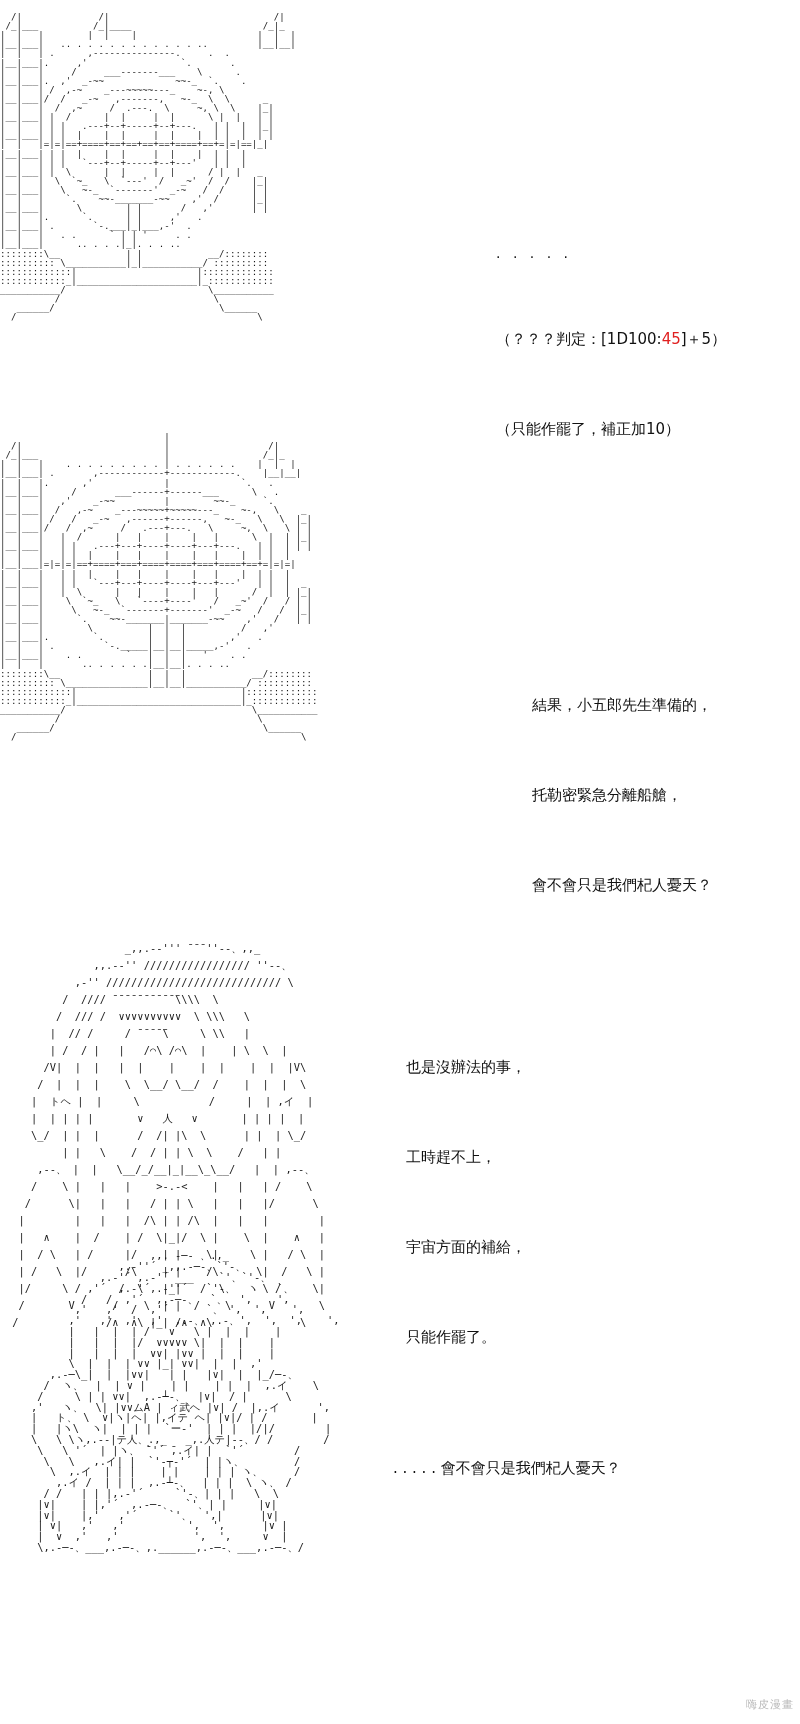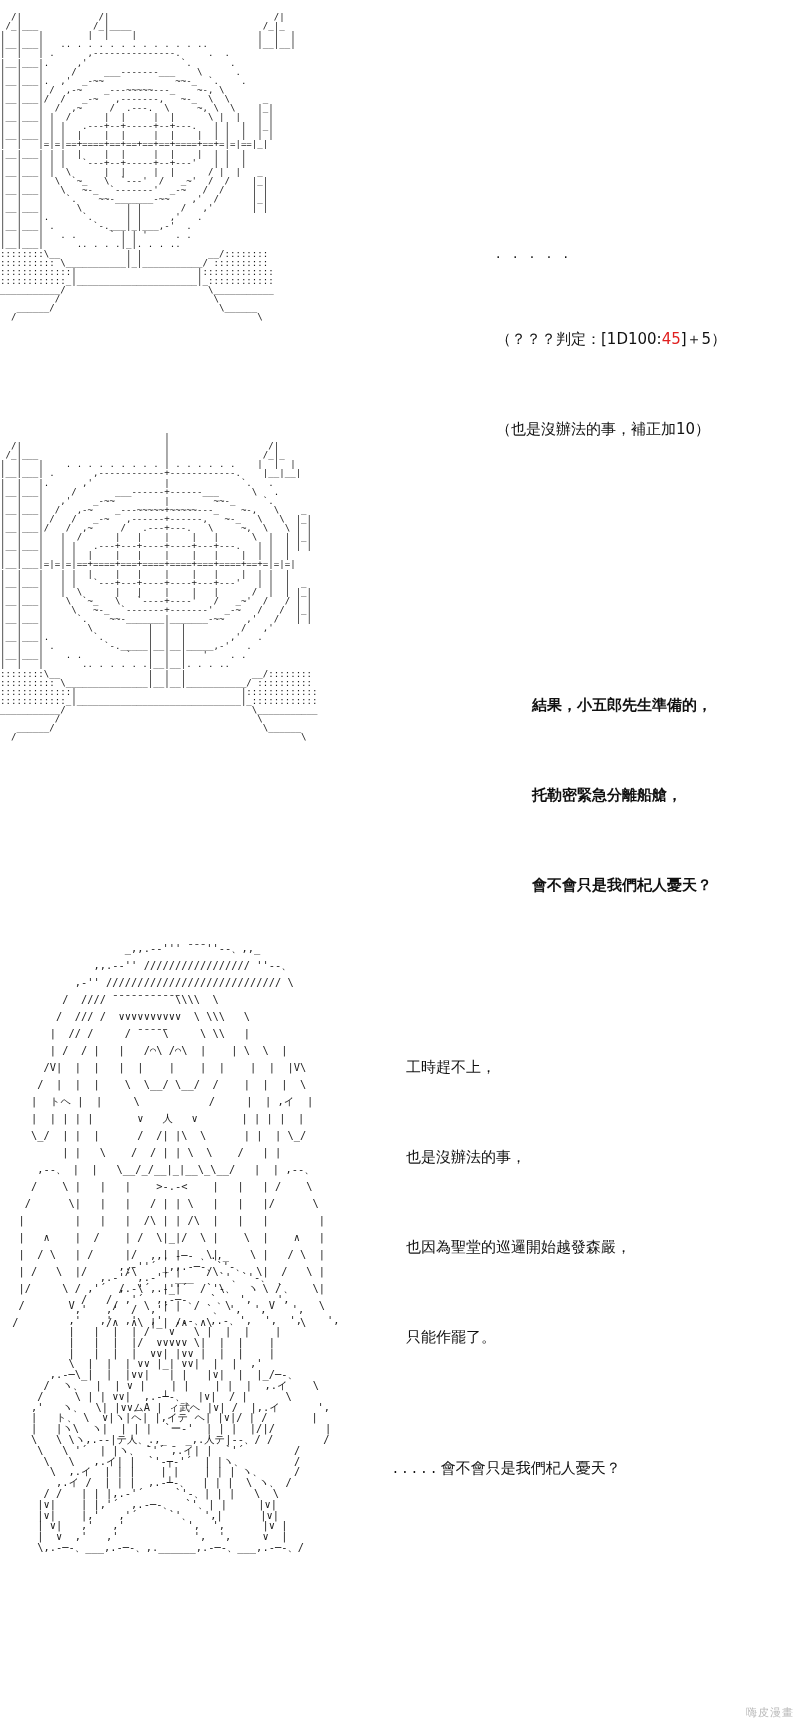--- a/index.html
+++ b/index.html
@@ -58,39 +58,39 @@
   
   .textblock {
     position: absolute;
     font-family: "DejaVu Sans", "Liberation Sans", sans-serif;
     font-size: 15px;
     line-height: 30px;
     color: #111111;
     white-space: pre;
   }
   .tb1 { left: 496px; top: 182px; }
-  .tb2 { left: 532px; top: 630px; font-weight: bold; }
+  .tb2 { left: 532px; top: 630px; }
   .tb3 { left: 406px; top: 992px; }
   .tb4 { left: 356px; top: 1393px; margin-left: 37px; }
 
   .tb1 .dots {
     letter-spacing: 4px;
     font-size: 14px;
     line-height: 22px;
   }
   .roll-hl {
     color: #e02020;
     text-align: center;
   }
   .line { display: block; }
 
   .watermark {
     position: absolute;
     right: 6px;
-    bottom: 4px;
+    bottom: 12px;
     font-size: 11px;
     color: #b9b9b9;
     letter-spacing: 1px;
     font-family: Liberation Mono, monospace;
   }
 </style>
 </head>
 <body>
 
 <div class="page">
@@ -126,21 +126,21 @@
 :::::::::::::|                      |:::::::::::::
 ::::::::::::_|______________________|_::::::::::::
 ___________/                          \___________
           /                            \
    ______/                              \______
   /                                            \</pre>
 
   <div class="textblock tb1">
     <span class="line dots">. . . . .</span>
     <span class="line"><span>（？？？判定：[1D100:</span><span class="roll-hl">45</span><span>]＋5）</span></span>
-    <span class="line">（也是沒辦法的事，補正加10）</span>
+    <span class="line">（只能作罷了，補正加10）</span>
   </div>
 
   <pre class="aa aa-panel2">                              |
   /|                          |                  /|
  /_|___                       |                 /_|_
 |  |   |    . . . . . . . . . | . . . . . .    |  |  |
 |__|___| .       ,------------+------------.    |__|__|
 |  |   |.      ,'             |             `.   .
 |__|___|     /       ___------+------___      \   .
 |  |   |   ,'    _-~~         |        ~~-_     `.
@@ -195,23 +195,23 @@
    /      \|   |   |   / | | \   |   |   |/      \
   |        |   |   |  /\ | | /\  |   |   |        |
   |   ∧    |  /    | /  \|_|/  \ |    \  |    ∧   |
   |  / \   | /     |/    | |    \|     \ |   / \  |
   | /   \  |/      /\    | |    /\      \|  /   \ |
   |/     \ /      /  \   |_|   /  \      \ /     \|
   /       V      /    \  | |  /    \      V       \
  /              /∧  ∧\ |_| /∧  ∧\              \</pre>
 
   <div class="textblock tb3">
+    <span class="line">也是沒辦法的事，</span>
     <span class="line">工時趕不上，</span>
-    <span class="line">也是沒辦法的事，</span>
-    <span class="line">也因為聖堂的巡邏開始越發森嚴，</span>
+    <span class="line">宇宙方面的補給，</span>
     <span class="line">只能作罷了。</span>
   </div>
 
   <pre class="aa aa-panel4">                       ,,. -─- 、.,_
                   ,.‐''´ _,,.-─-、`'‐、
                ,.‐'´ ,.‐'´ ___    `'、`'‐、
              ,'´  ,.‐'´,.-''´   `'-、  ヽ   `、
             /   /  ,'´  ,.-─-、  `、  ',    ',
            ,'   ,'  /  ,'´      `、 ',  ',    ',
           ,'   ,'  ,'  ,'  ,.-、 ,.-、',  ',  ',    ',

